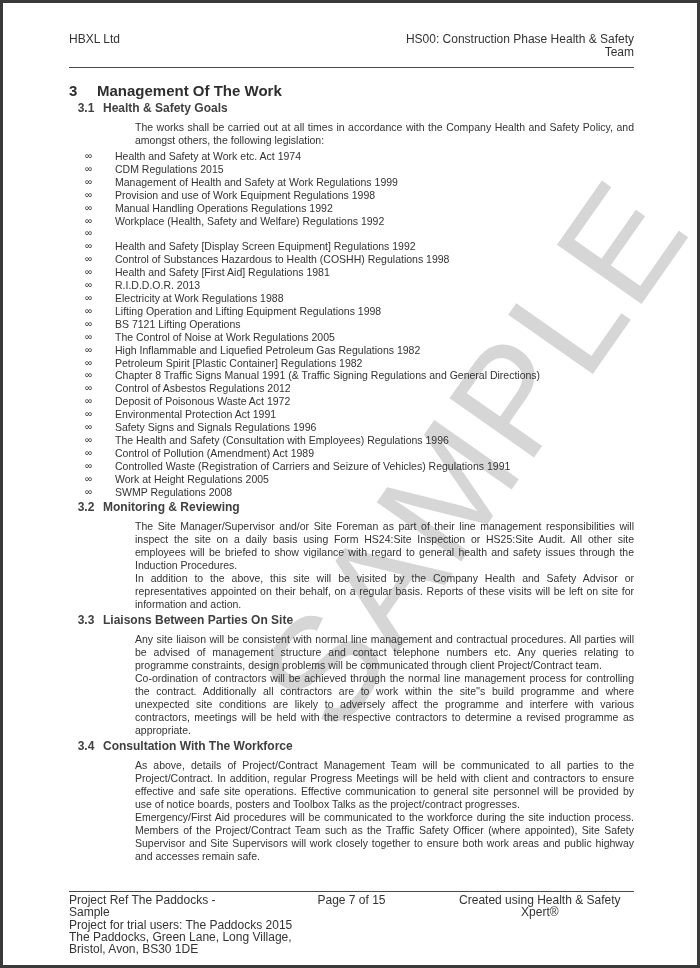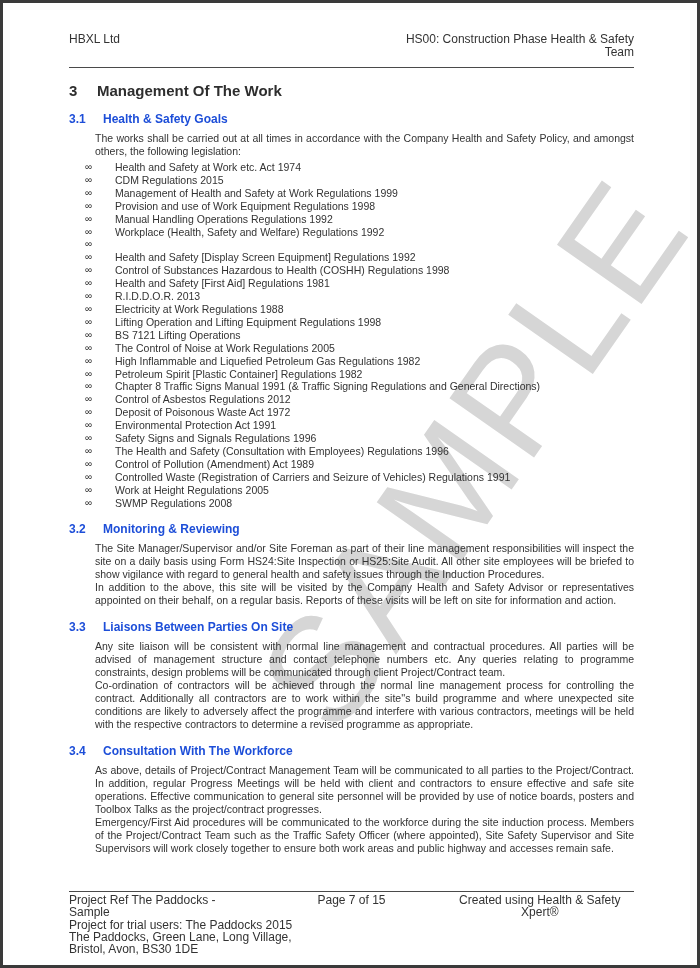--- a/index.html
+++ b/index.html
@@ -55,29 +55,30 @@
     display:flex;
     margin-top:14px;
     font-size:15px;
     font-weight:bold;
     line-height:17px;
     color:#2e2e2e;
   }
   .h1-row .num { width:28px; flex:none; }
   .h2-row {
     display:flex;
-    margin-top:13px;
+    margin-top:2px;
     font-size:12px;
     font-weight:bold;
     line-height:14px;
-    color:#1d4ed8;
+    color:#404040;
+    text-align:center;
   }
   .h2-row .num { width:34px; flex:none; }
   .body-block {
-    margin-left:26px;
+    margin-left:66px;
     margin-top:6px;
     text-align:justify;
   }
   .body-block p { margin:0; }
   ul.legislation {
     list-style:none;
     margin-top:3px;
     margin-left:16px;
   }
   ul.legislation li {

